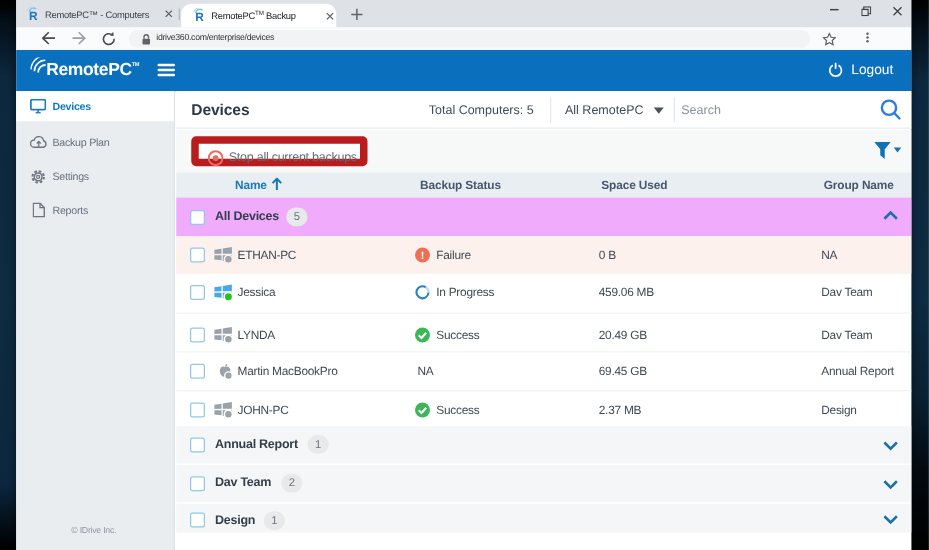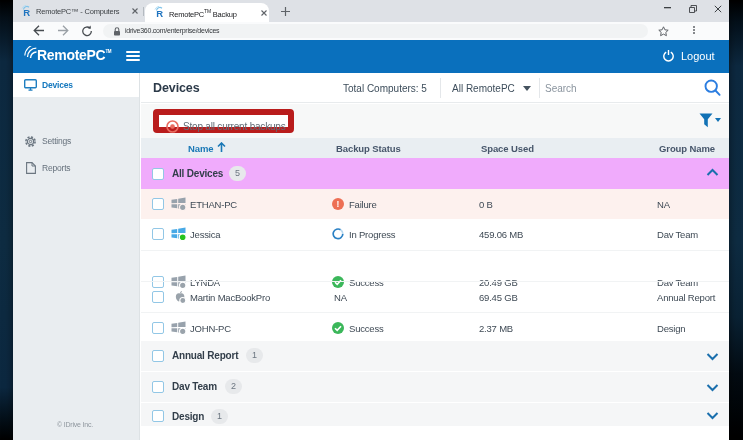--- a/index.html
+++ b/index.html
@@ -144,20 +144,27 @@
   </div>
 
   <div id="sidebar">
     <div class="sitem active" style="top:0;height:24px;">
       <svg class="sicon" width="13" height="12" viewBox="0 0 13 12">
           <rect x="0.7" y="0.7" width="11.6" height="8" rx="1" fill="none" stroke="#1e7ec0" stroke-width="1.4"></rect>
           <path d="M4.5 11.2 H8.5 M6.5 8.7 V11" stroke="#1e7ec0" stroke-width="1.3"></path>
         </svg>
       <span class="lbl">Devices</span>
     </div>
+    <div class="sitem" style="top:29px;">
+      <svg class="sicon" width="14" height="11" viewBox="0 0 14 11">
+          <path d="M3.2 9.8 A2.9 2.9 0 0 1 3.4 4 A3.8 3.8 0 0 1 10.8 4.6 A2.7 2.7 0 0 1 10.8 9.8 Z" fill="none" stroke="#6b7680" stroke-width="1.1"></path>
+          <path d="M7 9.5 V5.4 M5.4 6.8 L7 5.2 L8.6 6.8" fill="none" stroke="#6b7680" stroke-width="1"></path>
+        </svg>
+      <span class="lbl">Backup Plan</span>
+    </div>
     <div class="sitem" style="top:56px;padding-left:32px;">
       <svg class="sicon" width="13" height="13" viewBox="0 0 13 13">
           <circle cx="6.5" cy="6.5" r="4.6" fill="none" stroke="#6b7680" stroke-width="1.6" stroke-dasharray="2.1 1.5"></circle>
           <circle cx="6.5" cy="6.5" r="3.1" fill="none" stroke="#6b7680" stroke-width="1.2"></circle>
           <circle cx="6.5" cy="6.5" r="1.2" fill="none" stroke="#6b7680" stroke-width="1"></circle>
         </svg>
       <span class="lbl">Settings</span>
     </div>
     <div class="sitem" style="top:83px;">
       <svg class="sicon" style="left:13px;" width="10" height="12" viewBox="0 0 10 12">
@@ -248,21 +255,21 @@
       <svg class="sticon" viewBox="0 0 12 12">
           <path d="M8.6 1.8 A4.8 4.8 0 1 0 10.8 6" fill="none" stroke="#2a80c4" stroke-width="1.7"></path>
           <path d="M8.6 1.8 A4.8 4.8 0 0 1 10.8 6" fill="none" stroke="#b9d9f0" stroke-width="1.7"></path>
         </svg>
       <span class="st">In Progress</span>
       <span class="sp">459.06 MB</span>
         <span class="gn">Dav Team</span>
     </div>
     <div class="sep" style="top:177px;"></div>
 
-    <div class="row" style="top:194px;height:30px;text-align:center;">
+    <div class="row" style="top:180px;height:30px;text-align:center;">
       <div class="cb"></div>
       <svg class="nicon" width="16" height="14" viewBox="0 0 16 14">
           <g fill="#98a2ac">
             <path d="M0.5 2.8 L6.2 2 V6 L0.5 6.2 Z"></path>
             <path d="M7.2 1.8 L14.5 0.6 V6 L7.2 6 Z"></path>
             <path d="M0.5 7.2 L6.2 7.2 V11.2 L0.5 10.6 Z"></path>
             <path d="M7.2 7.2 L14.5 7.2 V12.6 L7.2 11.5 Z"></path>
           </g>
           <circle cx="11.7" cy="10.3" r="3.2" fill="#9aa3ab" stroke="#fff" stroke-width="1.2"></circle>
         </svg>

